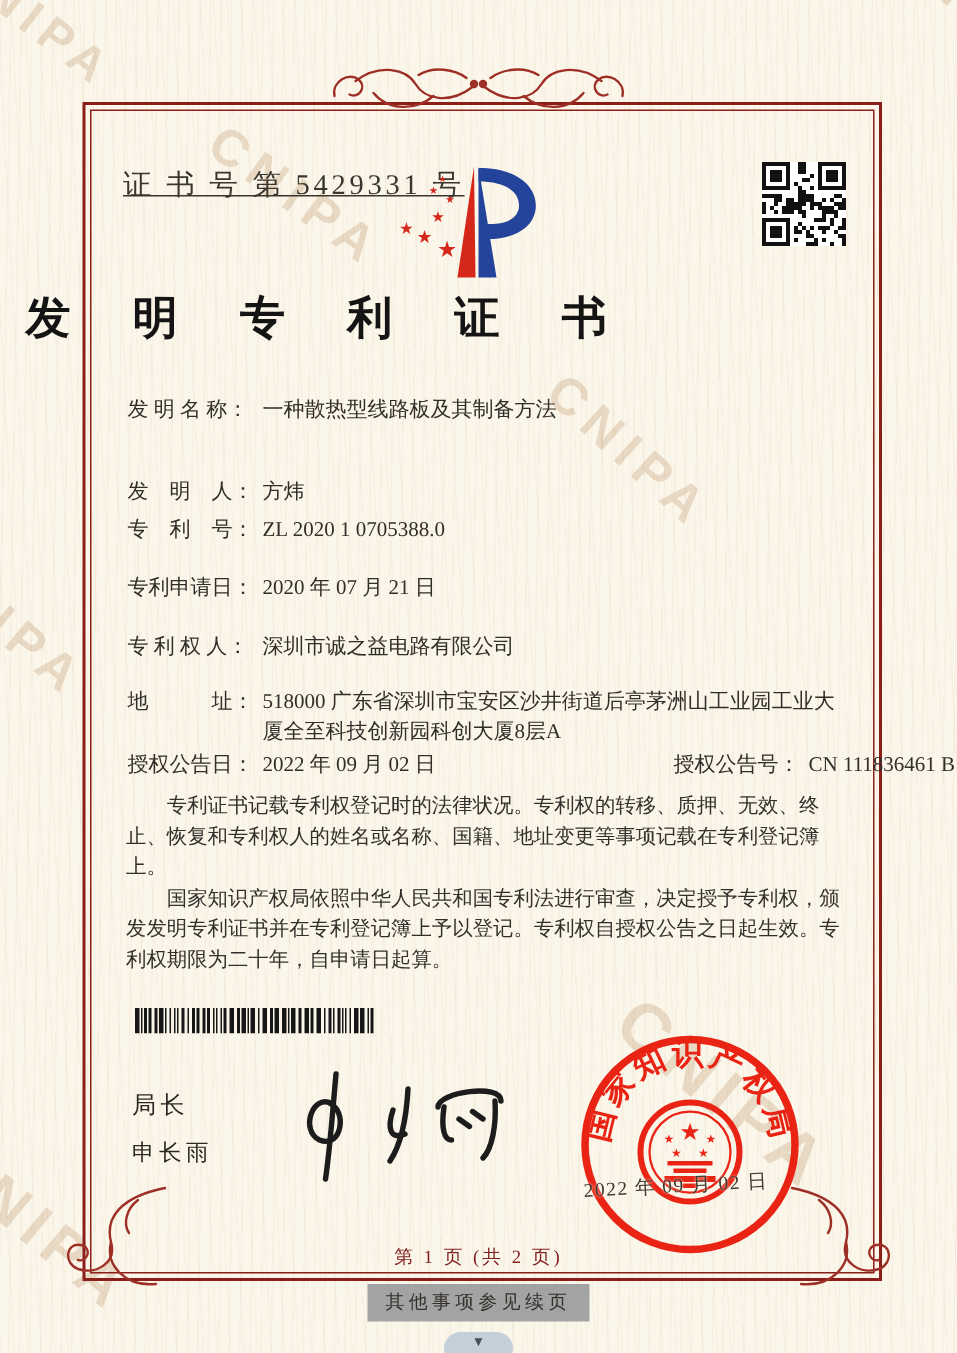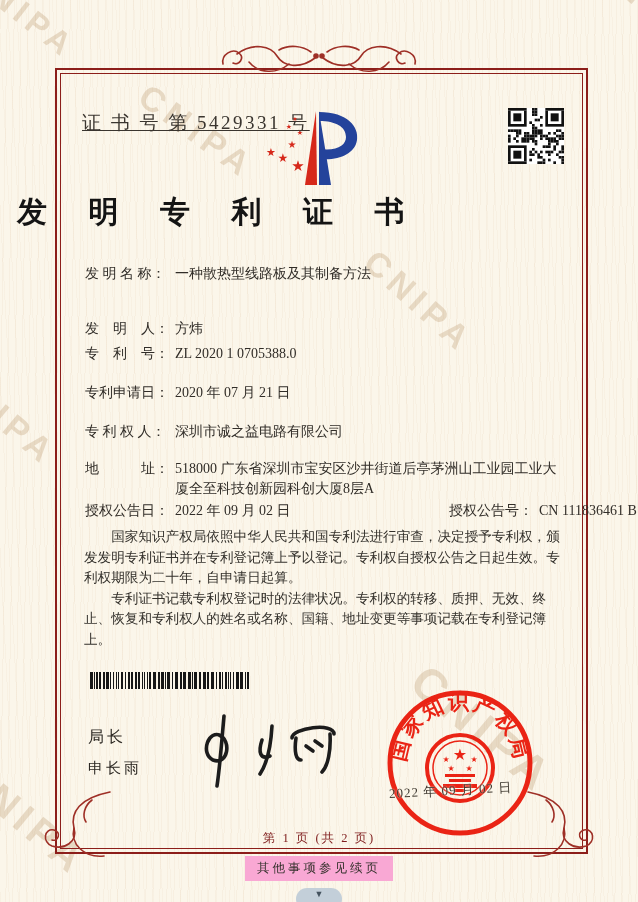--- a/index.html
+++ b/index.html
@@ -29,21 +29,21 @@
   .paras{position:absolute;left:84px;top:527px;width:476px;font-size:13.6px;line-height:20.5px;color:#33302b;}
   .paras p{margin:0;text-indent:2em;}
   .barcode{position:absolute;left:90px;top:672px;width:164px;height:17px;}
   .sig-title{position:absolute;left:88px;top:727px;font-size:16px;letter-spacing:3px;color:#2b2722;}
   .sig-name{position:absolute;left:88px;top:759px;font-size:15px;letter-spacing:3px;color:#2b2722;}
   .signature{position:absolute;left:188px;top:710px;width:158px;height:88px;}
   .seal{position:absolute;left:385px;top:688px;width:150px;height:150px;opacity:0.96;}
   .seal-date{position:absolute;left:389px;top:781px;width:150px;font-size:13px;color:#3e382f;
              letter-spacing:1px;transform:rotate(-3deg);text-shadow:0 0 2px #fbf6ea;}
   .page-no{position:absolute;left:0;top:830px;width:100%;text-align:center;font-size:12.5px;color:#7f1d1d;letter-spacing:2px;}
-  .note{position:absolute;left:50%;top:856px;transform:translateX(-50%);background:#f9a8d4;
+  .note{position:absolute;left:50%;top:856px;transform:translateX(-50%);background:#a3a3a3;
         padding:4px 12px;font-size:12.5px;letter-spacing:3px;color:#33302b;white-space:nowrap;}
   .scroll-pill{position:absolute;left:296px;top:888px;width:46px;height:22px;border-radius:11px;
         background:#c3cfd9;display:flex;align-items:flex-start;justify-content:center;cursor:pointer;}
   .scroll-pill span{font-size:9px;color:#44525e;line-height:13px;}
   .orn-top{position:absolute;left:219px;top:40px;width:200px;height:40px;}
   .orn-corner{position:absolute;width:78px;height:74px;}
 </style>
 </head>
 <body>
 
@@ -269,22 +269,22 @@
   <div class="frow" style="top:501px;">
     <span class="flabel">授权公告日：</span>
     <span>2022 年 09 月 02 日</span>
     <span class="grant2">
       <span class="flabel">授权公告号：</span>
       <span>CN 111836461 B</span>
     </span>
   </div>
 
   <div class="paras">
+    <p>专利证书记载专利权登记时的法律状况。专利权的转移、质押、无效、终止、恢复和专利权人的姓名或名称、国籍、地址变更等事项记载在专利登记簿上。</p>
     <p>国家知识产权局依照中华人民共和国专利法进行审查，决定授予专利权，颁发发明专利证书并在专利登记簿上予以登记。专利权自授权公告之日起生效。专利权期限为二十年，自申请日起算。</p>
-    <p>专利证书记载专利权登记时的法律状况。专利权的转移、质押、无效、终止、恢复和专利权人的姓名或名称、国籍、地址变更等事项记载在专利登记簿上。</p>
   </div>
 
   <svg class="barcode" id="barcode" viewBox="0 0 164 17" preserveAspectRatio="none">
       <rect x="0" y="0" width="3" height="17" fill="#161616"></rect>
       <rect x="4" y="0" width="1" height="17" fill="#161616"></rect>
       <rect x="6" y="0" width="2" height="17" fill="#161616"></rect>
       <rect x="9" y="0" width="2" height="17" fill="#161616"></rect>
       <rect x="13" y="0" width="2" height="17" fill="#161616"></rect>
       <rect x="16" y="0" width="3" height="17" fill="#161616"></rect>
       <rect x="20" y="0" width="1" height="17" fill="#161616"></rect>

